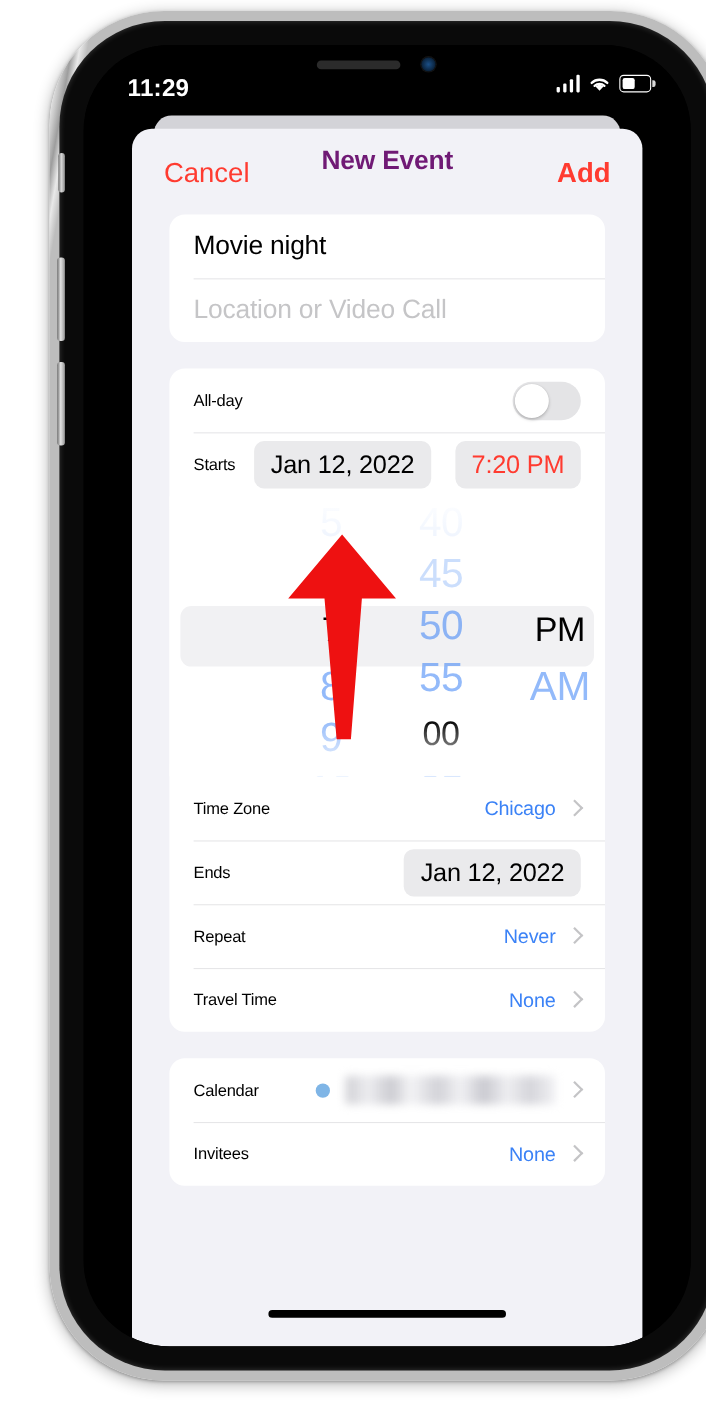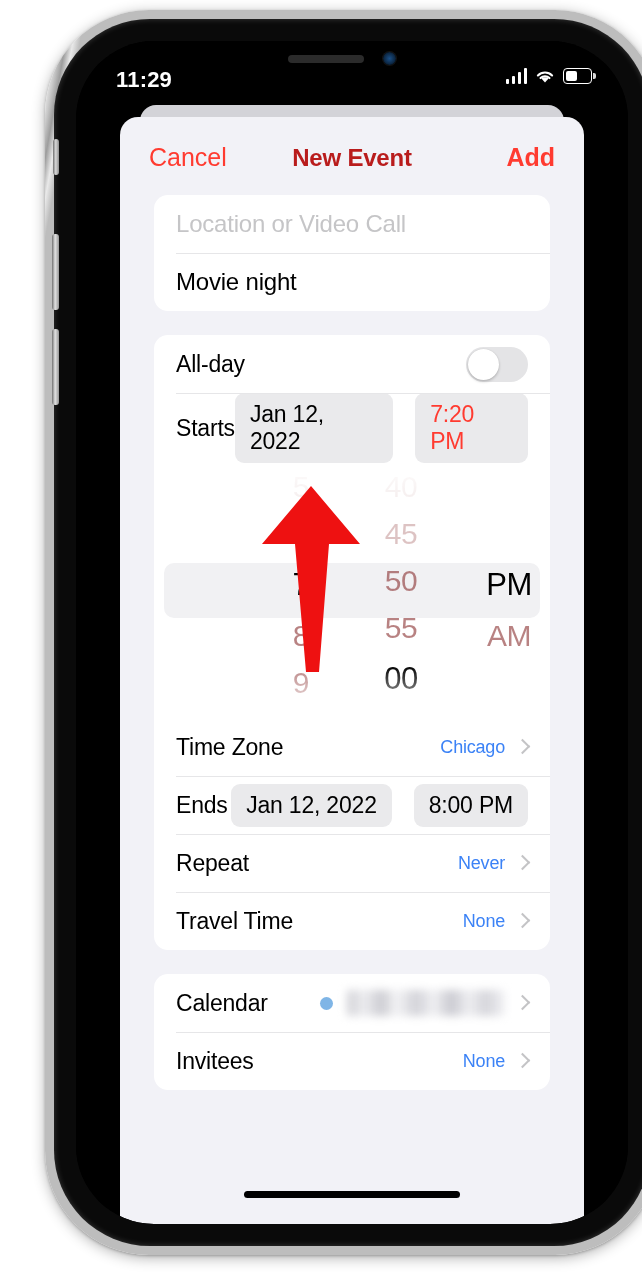--- a/index.html
+++ b/index.html
@@ -107,41 +107,41 @@
 
   
   #navbar{
     position:relative;height:78px;
   }
   #nav-cancel{
     position:absolute;left:29px;top:26px;font-size:25px;color:#ff3b30;
     cursor:pointer;
   }
   #nav-title{
-    position:absolute;left:0;right:0;top:27px;text-align:center;
-    font-size:24px;font-weight:700;color:#b91c1c;letter-spacing:-.2px;
+    position:absolute;left:0;right:0;top:16px;text-align:center;
+    font-size:24px;font-weight:700;color:#701a75;letter-spacing:-.2px;
   }
   #nav-add{
     position:absolute;right:29px;top:26px;font-size:25px;color:#ff3b30;
     font-weight:600;cursor:pointer;
   }
 
   
   .card{
     margin:0 34px 24px 34px;background:#fff;border-radius:14px;overflow:hidden;
   }
   .row{
     position:relative;display:flex;align-items:center;
     min-height:58px;padding:0 22px;box-sizing:border-box;
   }
   .row + .row::before{
     content:"";position:absolute;left:22px;right:0;top:0;height:1px;
     background:#e6e6e8;
   }
-  .row-label{font-size:23px;color:#000;letter-spacing:-.2px;}
+  .row-label{font-size:15px;color:#000;letter-spacing:-.2px;}
   .row-spacer{flex:1}
   .row-value{font-size:18px;color:#3b82f6;letter-spacing:-.2px;}
   .chev{
     margin-left:12px;width:11px;height:19px;flex:none;position:relative;
   }
   .chev::before{
     content:"";position:absolute;left:0;top:3px;width:9px;height:9px;
     border-right:2.6px solid #c4c4c6;border-top:2.6px solid #c4c4c6;
     transform:rotate(45deg);
   }
@@ -182,21 +182,21 @@
     position:absolute;left:10px;right:10px;top:100px;height:55px;
     background:#f1f1f3;border-radius:10px;
   }
   .pcol{
     position:absolute;top:0;bottom:0;width:110px;text-align:center;
   }
   #col-hour{left:92px;}
   #col-min{left:192px;}
   #col-ap{left:300px;}
   .pitem{
-    height:47px;line-height:47px;font-size:30px;color:#7f1d1d;
+    height:47px;line-height:47px;font-size:37px;color:#3b82f6;
     letter-spacing:-.4px;
   }
   .pitem.sel{color:#000;font-size:31px;height:55px;line-height:55px;}
   .pitem.f1{opacity:.55;}
   .pitem.f2{opacity:.26;}
   .pitem.f3{opacity:.10;}
   #picker .fade-top{
     position:absolute;left:0;right:0;top:0;height:52px;
     background:linear-gradient(#fff,rgba(255,255,255,0));pointer-events:none;
   }
@@ -277,24 +277,24 @@
         <div id="sheet">
 
           <div id="navbar">
             <div id="nav-cancel">Cancel</div>
             <div id="nav-title">New Event</div>
             <div id="nav-add">Add</div>
           </div>
 
           <div class="card">
             <div class="field">
+              <span class="txt">Movie night</span>
+            </div>
+            <div class="field">
               <span class="ph">Location or Video Call</span>
-            </div>
-            <div class="field">
-              <span class="txt">Movie night</span>
             </div>
           </div>
 
           <div class="card">
 
             <div class="row">
               <span class="row-label">All-day</span>
               <span class="row-spacer"></span>
               <span class="toggle">
                 <span class="knob"></span>
@@ -346,21 +346,20 @@
               <span class="row-label">Time Zone</span>
               <span class="row-spacer"></span>
               <span class="row-value">Chicago</span>
               <span class="chev"></span>
             </div>
 
             <div class="row">
               <span class="row-label">Ends</span>
               <span class="pills">
                 <span class="pill">Jan 12, 2022</span>
-                <span class="pill">8:00 PM</span>
               </span>
             </div>
 
             <div class="row">
               <span class="row-label">Repeat</span>
               <span class="row-spacer"></span>
               <span class="row-value">Never</span>
               <span class="chev"></span>
             </div>
 

